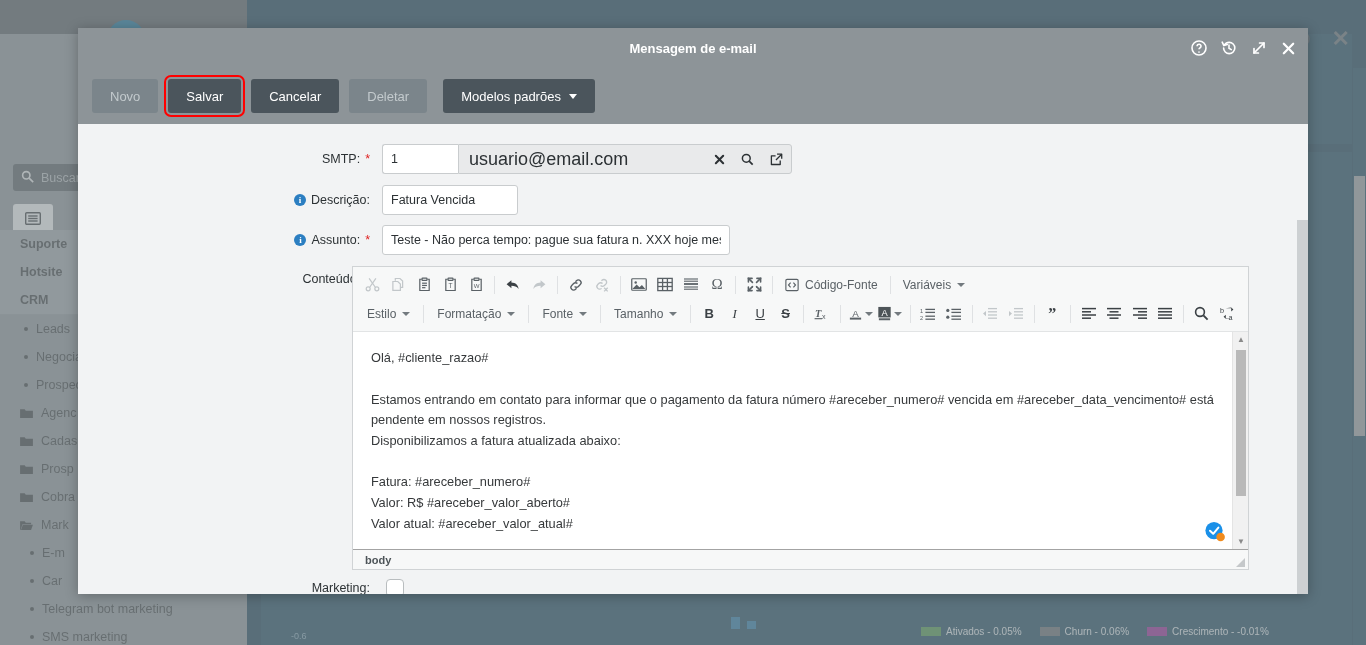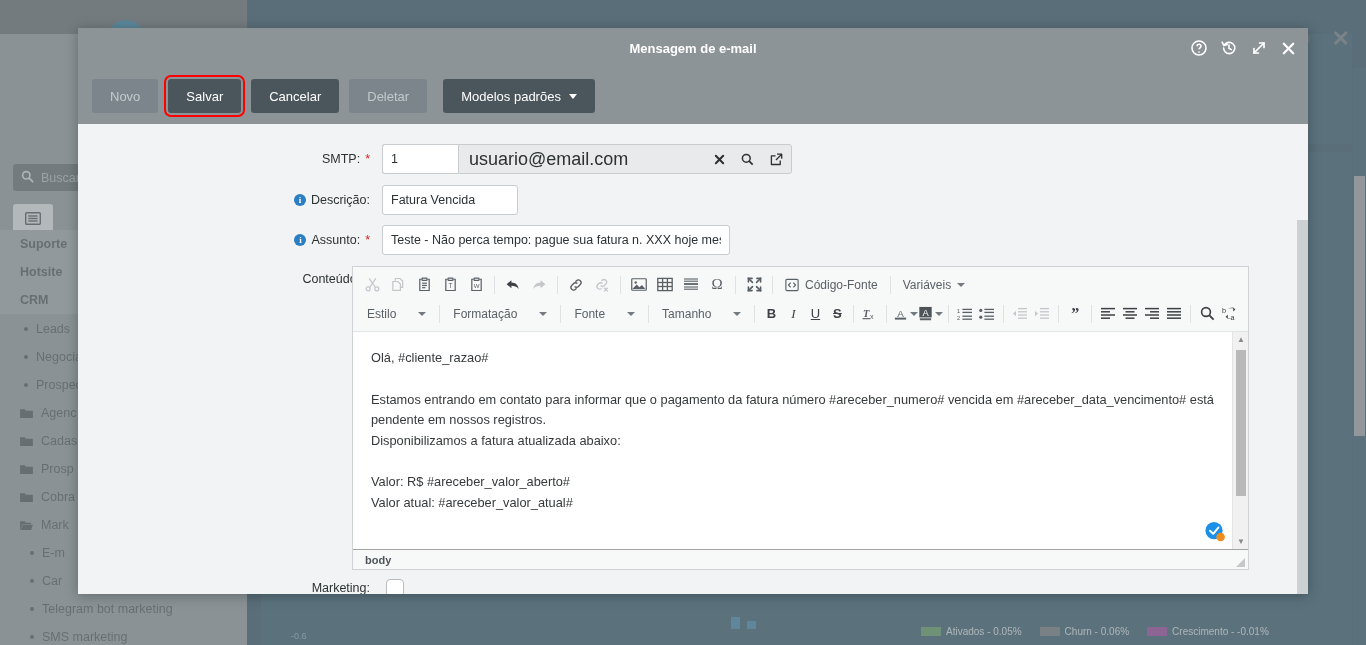--- a/index.html
+++ b/index.html
@@ -240,21 +240,21 @@
     width: 26px; height: 24px;
     display: flex; align-items: center; justify-content: center;
     color: #5a6166; cursor: pointer; border-radius: 2px;
   }
   .ed-btn.dim { color: #c2c7ca; cursor: default; }
   .ed-sep {
     width: 1px; height: 18px; background: #dfe1e3; margin: 0 5px;
     flex: 0 0 auto;
   }
   .ed-combo {
-    display: flex; align-items: center; gap: 22px;
+    display: flex; align-items: center; gap: 6px;
     padding: 0 8px; height: 24px;
     font-size: 12px; color: #5a6166; cursor: pointer;
     white-space: nowrap;
   }
   .caret-dark {
     width: 0; height: 0;
     border-left: 4px solid transparent;
     border-right: 4px solid transparent;
     border-top: 4.5px solid #737a7f;
     display: inline-block;
@@ -832,20 +832,21 @@
         </div>
       </div>
 
       <div class="ed-content">
         <div class="ed-doc">
           <p>Olá, #cliente_razao#</p>
           <div class="ed-blank"></div>
           <p>Estamos entrando em contato para informar que o pagamento da fatura número #areceber_numero# vencida em #areceber_data_vencimento# está pendente em nossos registros.</p>
           <p>Disponibilizamos a fatura atualizada abaixo:</p>
           <div class="ed-blank"></div>
+          <p>Fatura: #areceber_numero#</p>
           <p>Valor: R$ #areceber_valor_aberto#</p>
           <p>Valor atual: #areceber_valor_atual#</p>
         </div>
 
         <div class="ed-badge">
           <svg width="22" height="22" viewBox="0 0 22 22">
             <circle cx="10" cy="9.6" r="8.6" fill="#1a90e8"></circle>
             <polyline points="6,9.8 9.2,12.8 14.4,6.6" fill="none" stroke="#ffffff" stroke-width="2" stroke-linecap="round" stroke-linejoin="round"></polyline>
             <circle cx="16.6" cy="16" r="4.3" fill="#f08b1d"></circle>
           </svg>

